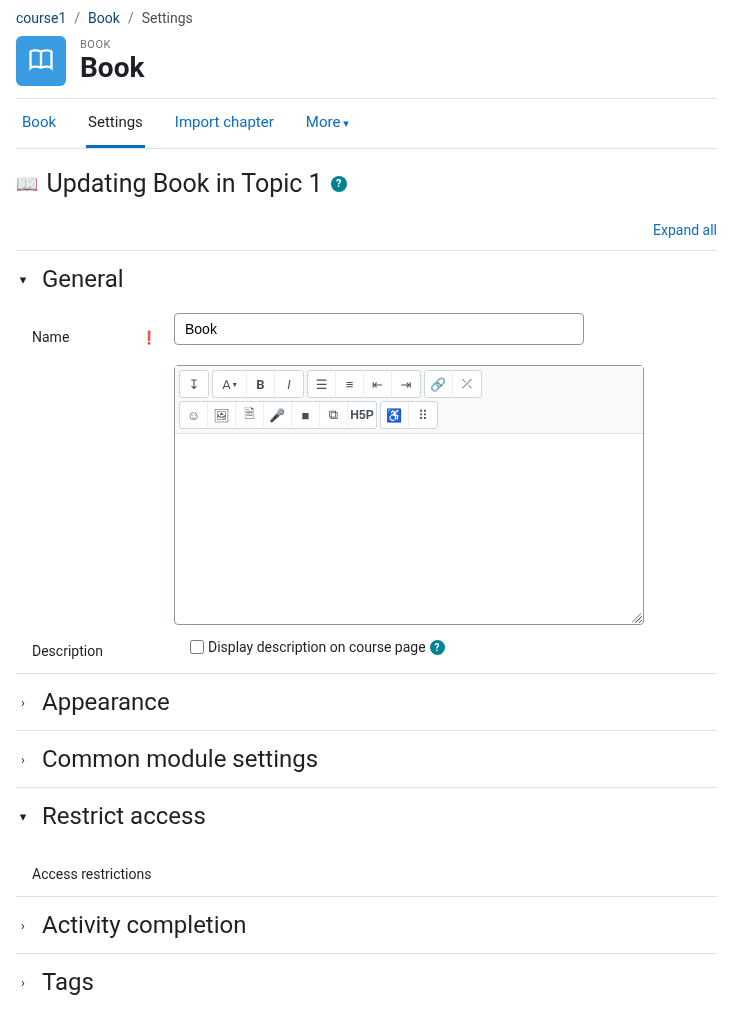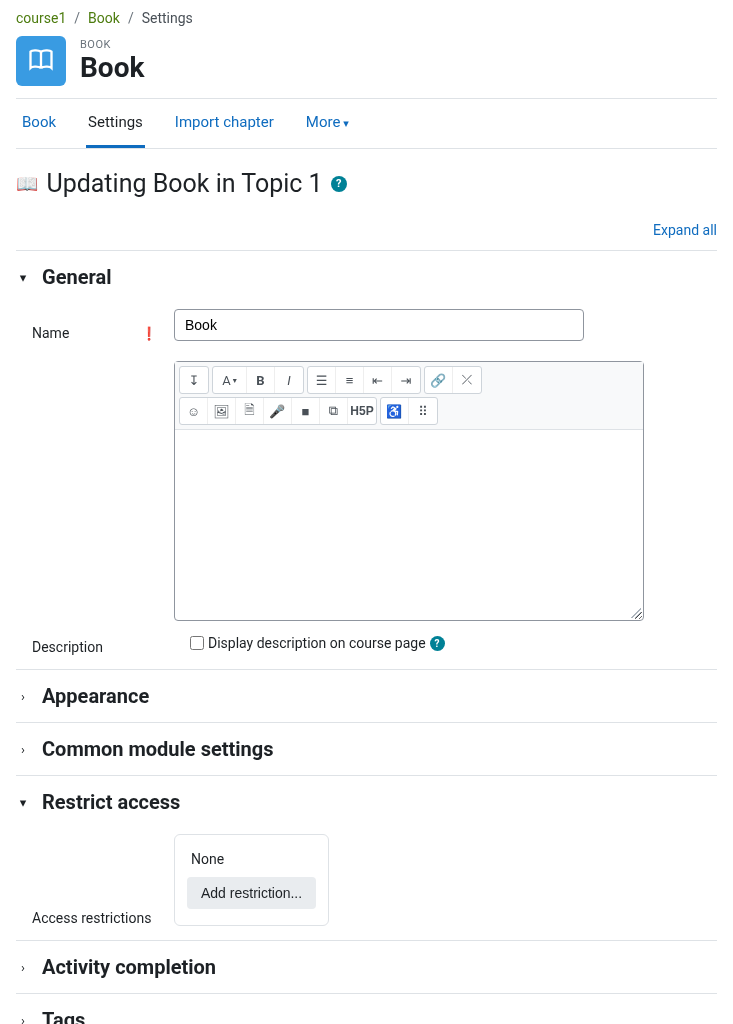--- a/index.html
+++ b/index.html
@@ -1,19 +1,19 @@
 <!DOCTYPE html>
 <html><head>
 <meta charset="utf-8">
 <style>
   * { box-sizing: border-box; margin: 0; padding: 0; }
   body { font-family: -apple-system, BlinkMacSystemFont, "Segoe UI", Roboto, Arial, sans-serif; font-size: 14px; color: #1d2125; background: #fff; width: 733px; }
   .container { padding: 0 16px 24px; }
   .breadcrumb { display: flex; gap: 8px; padding: 10px 0; font-size: 14px; align-items: center; }
-  .breadcrumb a { color: #4d7c0f; text-decoration: none; }
+  .breadcrumb a { color: #0c4a6e; text-decoration: none; }
   .breadcrumb .sep { color: #6c757d; }
   .breadcrumb .current { color: #495057; }
   .title-row { display: flex; align-items: center; gap: 14px; padding-bottom: 12px; }
   .icon-tile { width: 50px; height: 50px; border-radius: 6px; background: #399be2; display: flex; align-items: center; justify-content: center; flex-shrink: 0; }
   .icon-tile svg { width: 28px; height: 28px; stroke: #fff; fill: none; stroke-width: 2; }
   .title-col .kicker { font-size: 11px; color: #6a737b; letter-spacing: 0.5px; }
   .title-col h1 { font-size: 28px; font-weight: 700; }
   hr.light { border: none; border-top: 1px solid #dee2e6; }
   .tabs { display: flex; gap: 28px; padding: 0 4px; border-bottom: 1px solid #dee2e6; margin-bottom: 20px; }
   .tab { padding: 14px 2px; color: #0f6cbf; cursor: pointer; border-bottom: 3px solid transparent; font-size: 15px; }
@@ -21,21 +21,21 @@
   .tab .chev { font-size: 11px; margin-left: 3px; }
   .page-heading { display: flex; align-items: center; gap: 8px; margin-bottom: 6px; }
   .page-heading .book-ico { font-size: 18px; }
   .page-heading h2 { font-size: 25px; font-weight: 400; }
   .page-heading .help { width: 16px; height: 16px; border-radius: 50%; background: #008196; color: #fff; font-size: 11px; display: inline-flex; align-items: center; justify-content: center; font-weight: 700; }
   .expand-row { text-align: right; margin-bottom: 12px; margin-top: 24px; }
   .expand-row a { color: #0f6cbf; text-decoration: none; font-size: 14px; }
   .section { border-top: 1px solid #dee2e6; }
   .section-hd { display: flex; align-items: center; gap: 12px; padding: 14px 0; cursor: pointer; }
   .section-hd .arrow { width: 14px; display: inline-block; text-align: center; font-size: 13px; }
-  .section-hd h3 { font-size: 20px; font-weight: 700; }
+  .section-hd h3 { font-size: 24px; font-weight: 400; }
   .field-row { display: flex; align-items: flex-end; padding: 6px 0 14px 16px; gap: 12px; }
   .field-label { width: 130px; padding-top: 8px; font-size: 14px; color: #1d2125; display: flex; align-items: center; gap: 6px; }
   .req { color: #ca3120; font-size: 13px; margin-left: auto; margin-right: 4px;}
   .field-control { flex: 1; }
   input.text { width: 100%; max-width: 410px; padding: 7px 10px; border: 1px solid #8f959e; border-radius: 4px; font-size: 14px; }
   .editor { border: 1px solid #8f959e; border-radius: 4px; max-width: 470px; background: #fff; }
   .toolbar { background: #f8f9fa; border-bottom: 1px solid #dee2e6; padding: 4px; display: flex; flex-wrap: wrap; gap: 3px; }
   .tb-group { display: flex; border: 1px solid #ced4da; border-radius: 3px; background: #fff; }
   .tb-btn { width: 28px; height: 26px; display: flex; align-items: center; justify-content: center; font-size: 13px; cursor: pointer; color: #495057; border-right: 1px solid #eee; }
   .tb-btn:last-child { border-right: none; }
@@ -213,26 +213,20 @@
 
   <div class="section">
     <div class="section-hd">
       <span class="arrow">▾</span>
       <h3>Restrict access</h3>
     </div>
     <div class="field-row">
       <div class="field-label" style="padding-top:16px">
         <span>Access restrictions</span>
       </div>
-      <div class="field-control">
-        <div class="restrict-box">
-          <div class="none">None</div>
-          <button class="btn-grey">Add restriction...</button>
-        </div>
-      </div>
     </div>
   </div>
 
   <div class="section">
     <div class="section-hd">
       <span class="arrow">›</span>
       <h3>Activity completion</h3>
     </div>
   </div>
 

